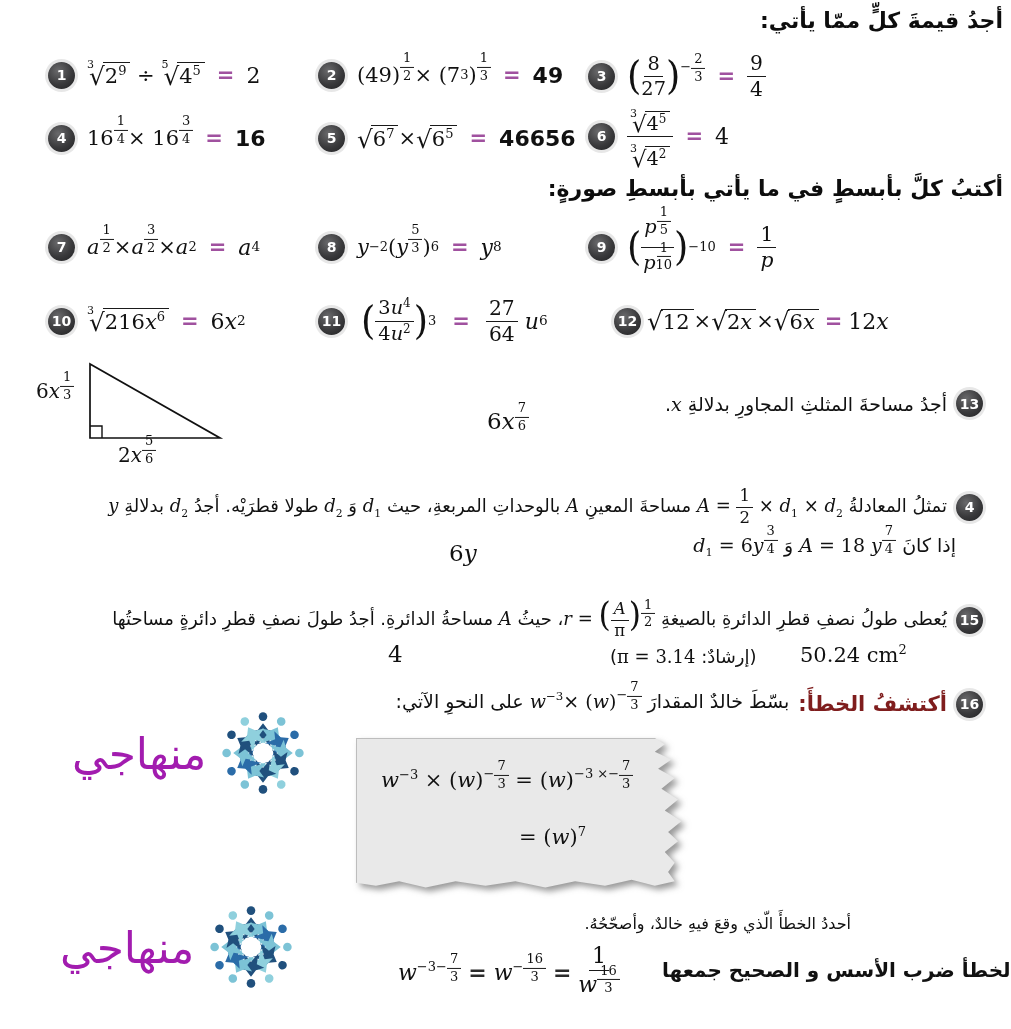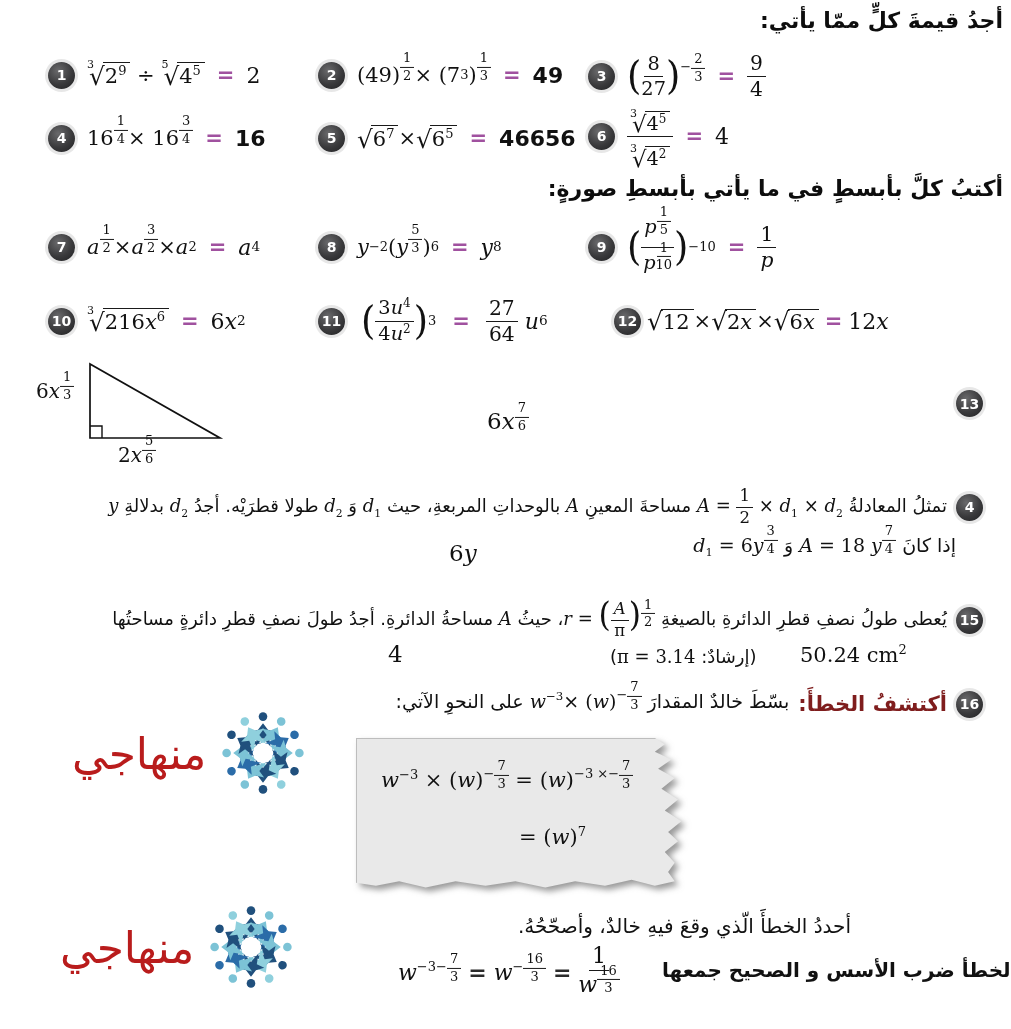--- a/index.html
+++ b/index.html
@@ -52,21 +52,21 @@
               filter:drop-shadow(4px 4px 3px rgba(70,70,70,0.55));}
   .paper{
     width:100%;height:100%;background:#e9e9e9;border:1px solid #bdbdbd;box-sizing:border-box;position:relative;
     clip-path:polygon(0 0,90% 0,93% 4%,90% 9%,95% 14%,91% 20%,96% 26%,92% 33%,97% 40%,93% 47%,98% 54%,94% 61%,97% 67%,93% 74%,96% 81%,94% 87%,96% 93%,90% 96%,83% 92%,75% 96%,66% 93%,57% 97%,48% 93%,39% 96%,30% 93%,21% 97%,13% 93%,6% 96%,0 94%);
   }
   .paper .pl{position:absolute;font-family:"DejaVu Serif","Liberation Serif",serif;font-size:21px;white-space:nowrap;}
   
   .tri-label{position:absolute;font-family:"DejaVu Serif","Liberation Serif",serif;font-size:20px;white-space:nowrap;}
   
   .logo{position:absolute;display:flex;align-items:center;gap:14px;}
-  .logo-text{font-size:44px;color:#b91c1c;font-family:"DejaVu Sans",sans-serif;}
+  .logo-text{font-size:44px;color:#a21caf;font-family:"DejaVu Sans",sans-serif;}
   
   .free-ans{position:absolute;font-family:"DejaVu Serif","Liberation Serif",serif;font-size:23px;white-space:nowrap;}
 </style>
 </head>
 <body>
 
 <svg width="0" height="0" style="position:absolute">
   <defs>
     <g id="pfig">
       <circle cy="-44" r="5.2"></circle>
@@ -263,20 +263,21 @@
       </span> × <span class="rt">
         <span class="rs">√</span>
         <span class="rb">6<i>x</i></span>
       </span></span>
   <span class="eq">=</span>
   <span class="ans">12<i>x</i></span>
 </div>
 
 <div class="probR" style="right:28px;top:390px;">
   <span class="badge">13</span>
+  <span class="txt ar">أجدُ مساحةَ المثلثِ المجاورِ بدلالةِ <span class="m" dir="ltr"><i>x</i></span>.</span>
 </div>
 <svg class="abs" style="left:80px;top:358px;" width="150" height="92">
   <polygon points="10,6 10,80 140,80" fill="none" stroke="#111" stroke-width="1.7"></polygon>
   <polyline points="22,80 22,68 10,68" fill="none" stroke="#111" stroke-width="1.4"></polyline>
 </svg>
 <div class="tri-label" style="left:36px;top:378px;">6<i>x</i><sup class="fe"><span class="fr">
         <span class="nu">1</span>
         <span class="de">3</span>
       </span></sup></div>
 <div class="tri-label" style="left:118px;top:442px;">2<i>x</i><sup class="fe"><span class="fr">
@@ -353,21 +354,21 @@
       <use href="#pfig" fill="#20507d" transform="rotate(180)"></use>
       <use href="#pfig" fill="#7cc3d6" transform="rotate(210)"></use>
       <use href="#pfig" fill="#2b6ca8" transform="rotate(240)"></use>
       <use href="#pfig" fill="#7cc3d6" transform="rotate(270)"></use>
       <use href="#pfig" fill="#20507d" transform="rotate(300)"></use>
       <use href="#pfig" fill="#8fd0dd" transform="rotate(330)"></use>
     </g>
   </svg>
 </div>
 
-<div class="abs ar" style="right:160px;top:914px;font-size:20px;">أحددُ الخطأَ الّذي وقعَ فيهِ خالدٌ، وأصحّحُهُ.</div>
+<div class="abs ar" style="right:160px;top:914px;font-size:16px;">أحددُ الخطأَ الّذي وقعَ فيهِ خالدٌ، وأصحّحُهُ.</div>
 
 <div class="logo" style="left:60px;top:900px;">
   <span class="logo-text">منهاجي</span>
   <svg width="86" height="94" viewBox="-52 -52 104 104">
     <g>
       <use href="#pfig" fill="#20507d"></use>
       <use href="#pfig" fill="#7cc3d6" transform="rotate(30)"></use>
       <use href="#pfig" fill="#2b6ca8" transform="rotate(60)"></use>
       <use href="#pfig" fill="#7cc3d6" transform="rotate(90)"></use>
       <use href="#pfig" fill="#20507d" transform="rotate(120)"></use>

